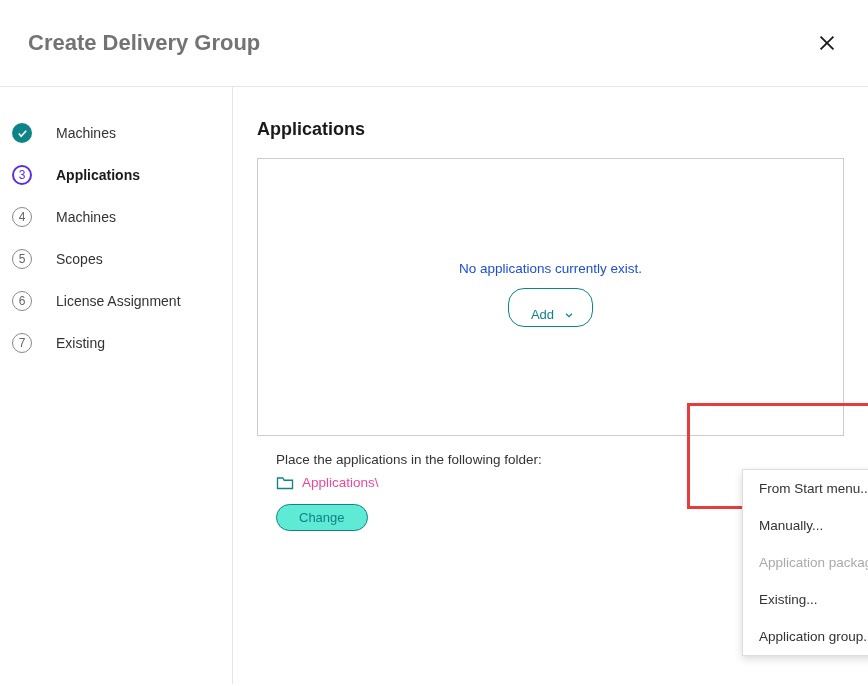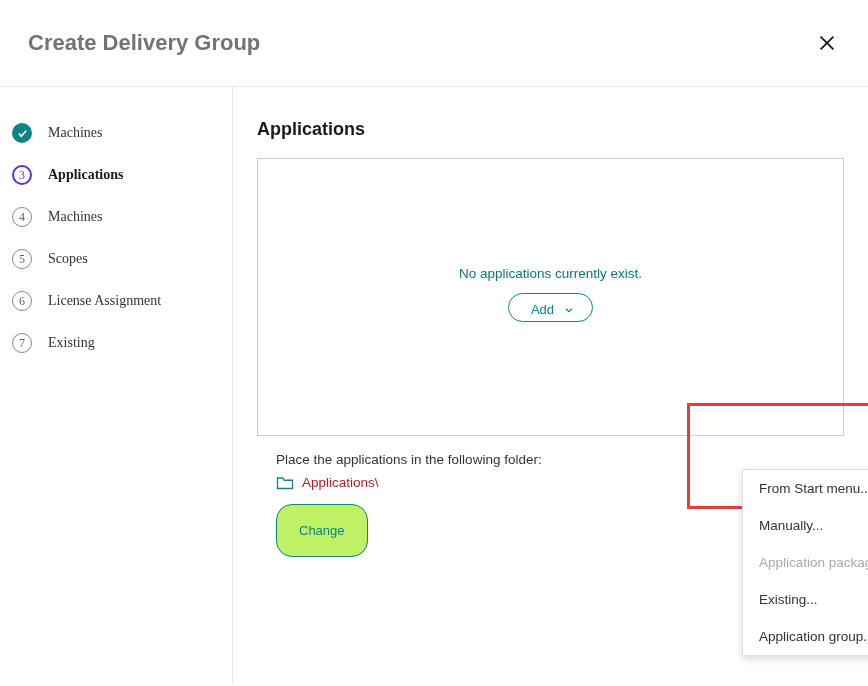--- a/index.html
+++ b/index.html
@@ -38,24 +38,23 @@
       height: calc(100% - 89px);
     }
     .sidebar {
       width: 233px;
       border-right: 1px solid #e5e5e5;
       padding: 28px 12px 12px 12px;
     }
     .step {
       display: flex;
       align-items: center;
-      gap: 16px;
+      gap: 24px;
       padding: 8px 0 14px 0;
       cursor: pointer;
-      font-family: Liberation Serif, serif;
     }
     .step-indicator {
       width: 20px;
       height: 20px;
       border-radius: 50%;
       display: flex;
       align-items: center;
       justify-content: center;
       font-size: 12px;
       flex-shrink: 0;
@@ -109,33 +108,33 @@
       display: flex;
       align-items: center;
       justify-content: center;
     }
     .empty-state {
       text-align: center;
       margin-top: -6px;
     }
     .empty-state p {
       font-size: 13.5px;
-      color: #0f766e;
+      color: #1d4ed8;
       margin-bottom: 12px;
       text-align: right;
     }
     .add-btn {
       display: inline-flex;
       align-items: center;
       gap: 10px;
       border: 1.5px solid #0f8487;
       background: #fff;
       color: #0f8487;
       border-radius: 16px;
-      padding: 8px 18px 4px 22px;
+      padding: 18px 18px 4px 22px;
       font-size: 13px;
       cursor: pointer;
     }
     .add-btn svg {
       width: 10px;
       height: 10px;
     }
     .highlight-box {
       position: absolute;
       border: 3px solid #e63c3c;
@@ -172,34 +171,34 @@
     .folder-label {
       font-size: 13.5px;
       color: #333;
       margin-bottom: 8px;
     }
     .folder-path {
       display: flex;
       align-items: center;
       gap: 8px;
       font-size: 13.5px;
-      color: #b91c1c;
+      color: #ec4899;
       margin-bottom: 14px;
     }
     .folder-icon {
       width: 18px;
       height: 15px;
       color: #0f8487;
     }
     .change-btn {
       border: 1.5px solid #0f8487;
-      background: #bef264;
+      background: #5eead4;
       color: #0f8487;
       border-radius: 16px;
-      padding: 18px 22px;
+      padding: 5px 22px;
       font-size: 13px;
       cursor: pointer;
     }
   </style>
 </head>
 <body>
 
 <div class="header">
   <h1>Create Delivery Group</h1>
   <svg class="close-x" viewBox="0 0 24 24" width="22" height="22" fill="none" stroke="currentColor" stroke-width="2.2">

